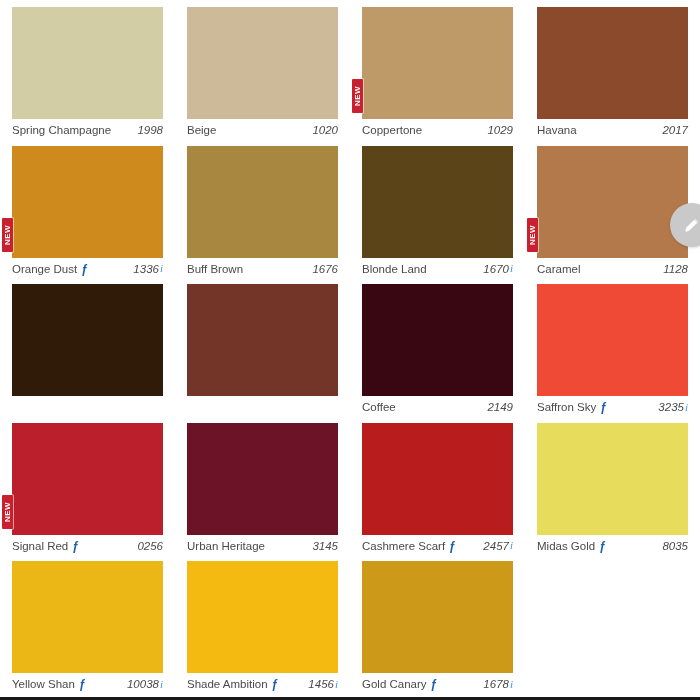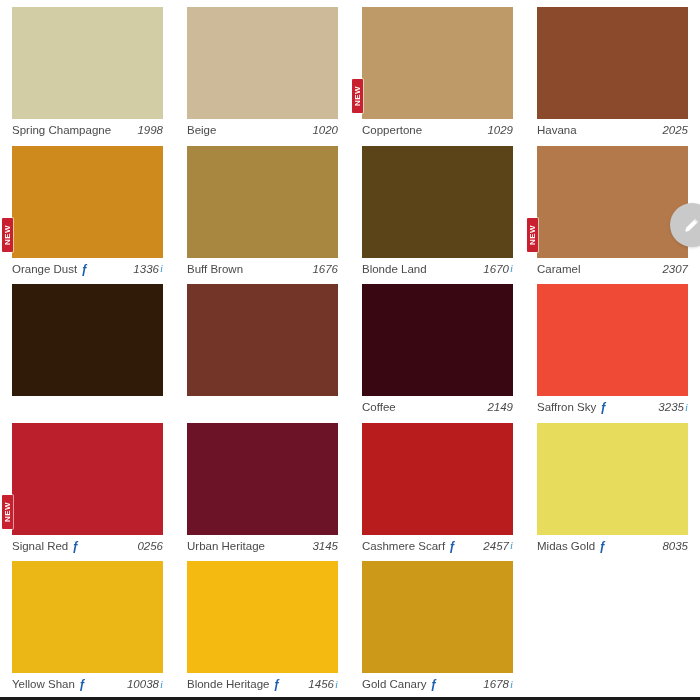--- a/index.html
+++ b/index.html
@@ -172,21 +172,21 @@
 
   <div class="cell">
     <div class="chip-wrap">
       <div class="chip" style="background: rgb(140, 74, 44);"></div>
 
     </div>
     <div class="caption">
       <span class="cname">Havana</span>
 
       <span class="spacer"></span>
-      <span class="cnum">2025</span>
+      <span class="cnum">2017</span>
 
     </div>
   </div>
 
   <div class="cell">
     <div class="chip-wrap">
       <div class="chip" style="background: rgb(206, 138, 28);"></div>
       <div class="newtag">
         <span>NEW</span>
       </div>
@@ -233,21 +233,21 @@
     <div class="chip-wrap">
       <div class="chip" style="background: rgb(180, 121, 75);"></div>
       <div class="newtag">
         <span>NEW</span>
       </div>
     </div>
     <div class="caption">
       <span class="cname">Caramel</span>
 
       <span class="spacer"></span>
-      <span class="cnum">2307</span>
+      <span class="cnum">1128</span>
 
     </div>
   </div>
 
   <div class="cell">
     <div class="chip-wrap">
       <div class="chip" style="background: rgb(48, 26, 8);"></div>
 
     </div>
   </div>
@@ -358,21 +358,21 @@
       <span class="info-i">i</span>
     </div>
   </div>
 
   <div class="cell">
     <div class="chip-wrap">
       <div class="chip" style="background: rgb(245, 186, 17);"></div>
 
     </div>
     <div class="caption">
-      <span class="cname">Blonde Heritage</span>
+      <span class="cname">Shade Ambition</span>
       <span class="swatch-icon">ƒ</span>
       <span class="spacer"></span>
       <span class="cnum">1456</span>
       <span class="info-i">i</span>
     </div>
   </div>
 
   <div class="cell">
     <div class="chip-wrap">
       <div class="chip" style="background: rgb(204, 154, 24);"></div>

